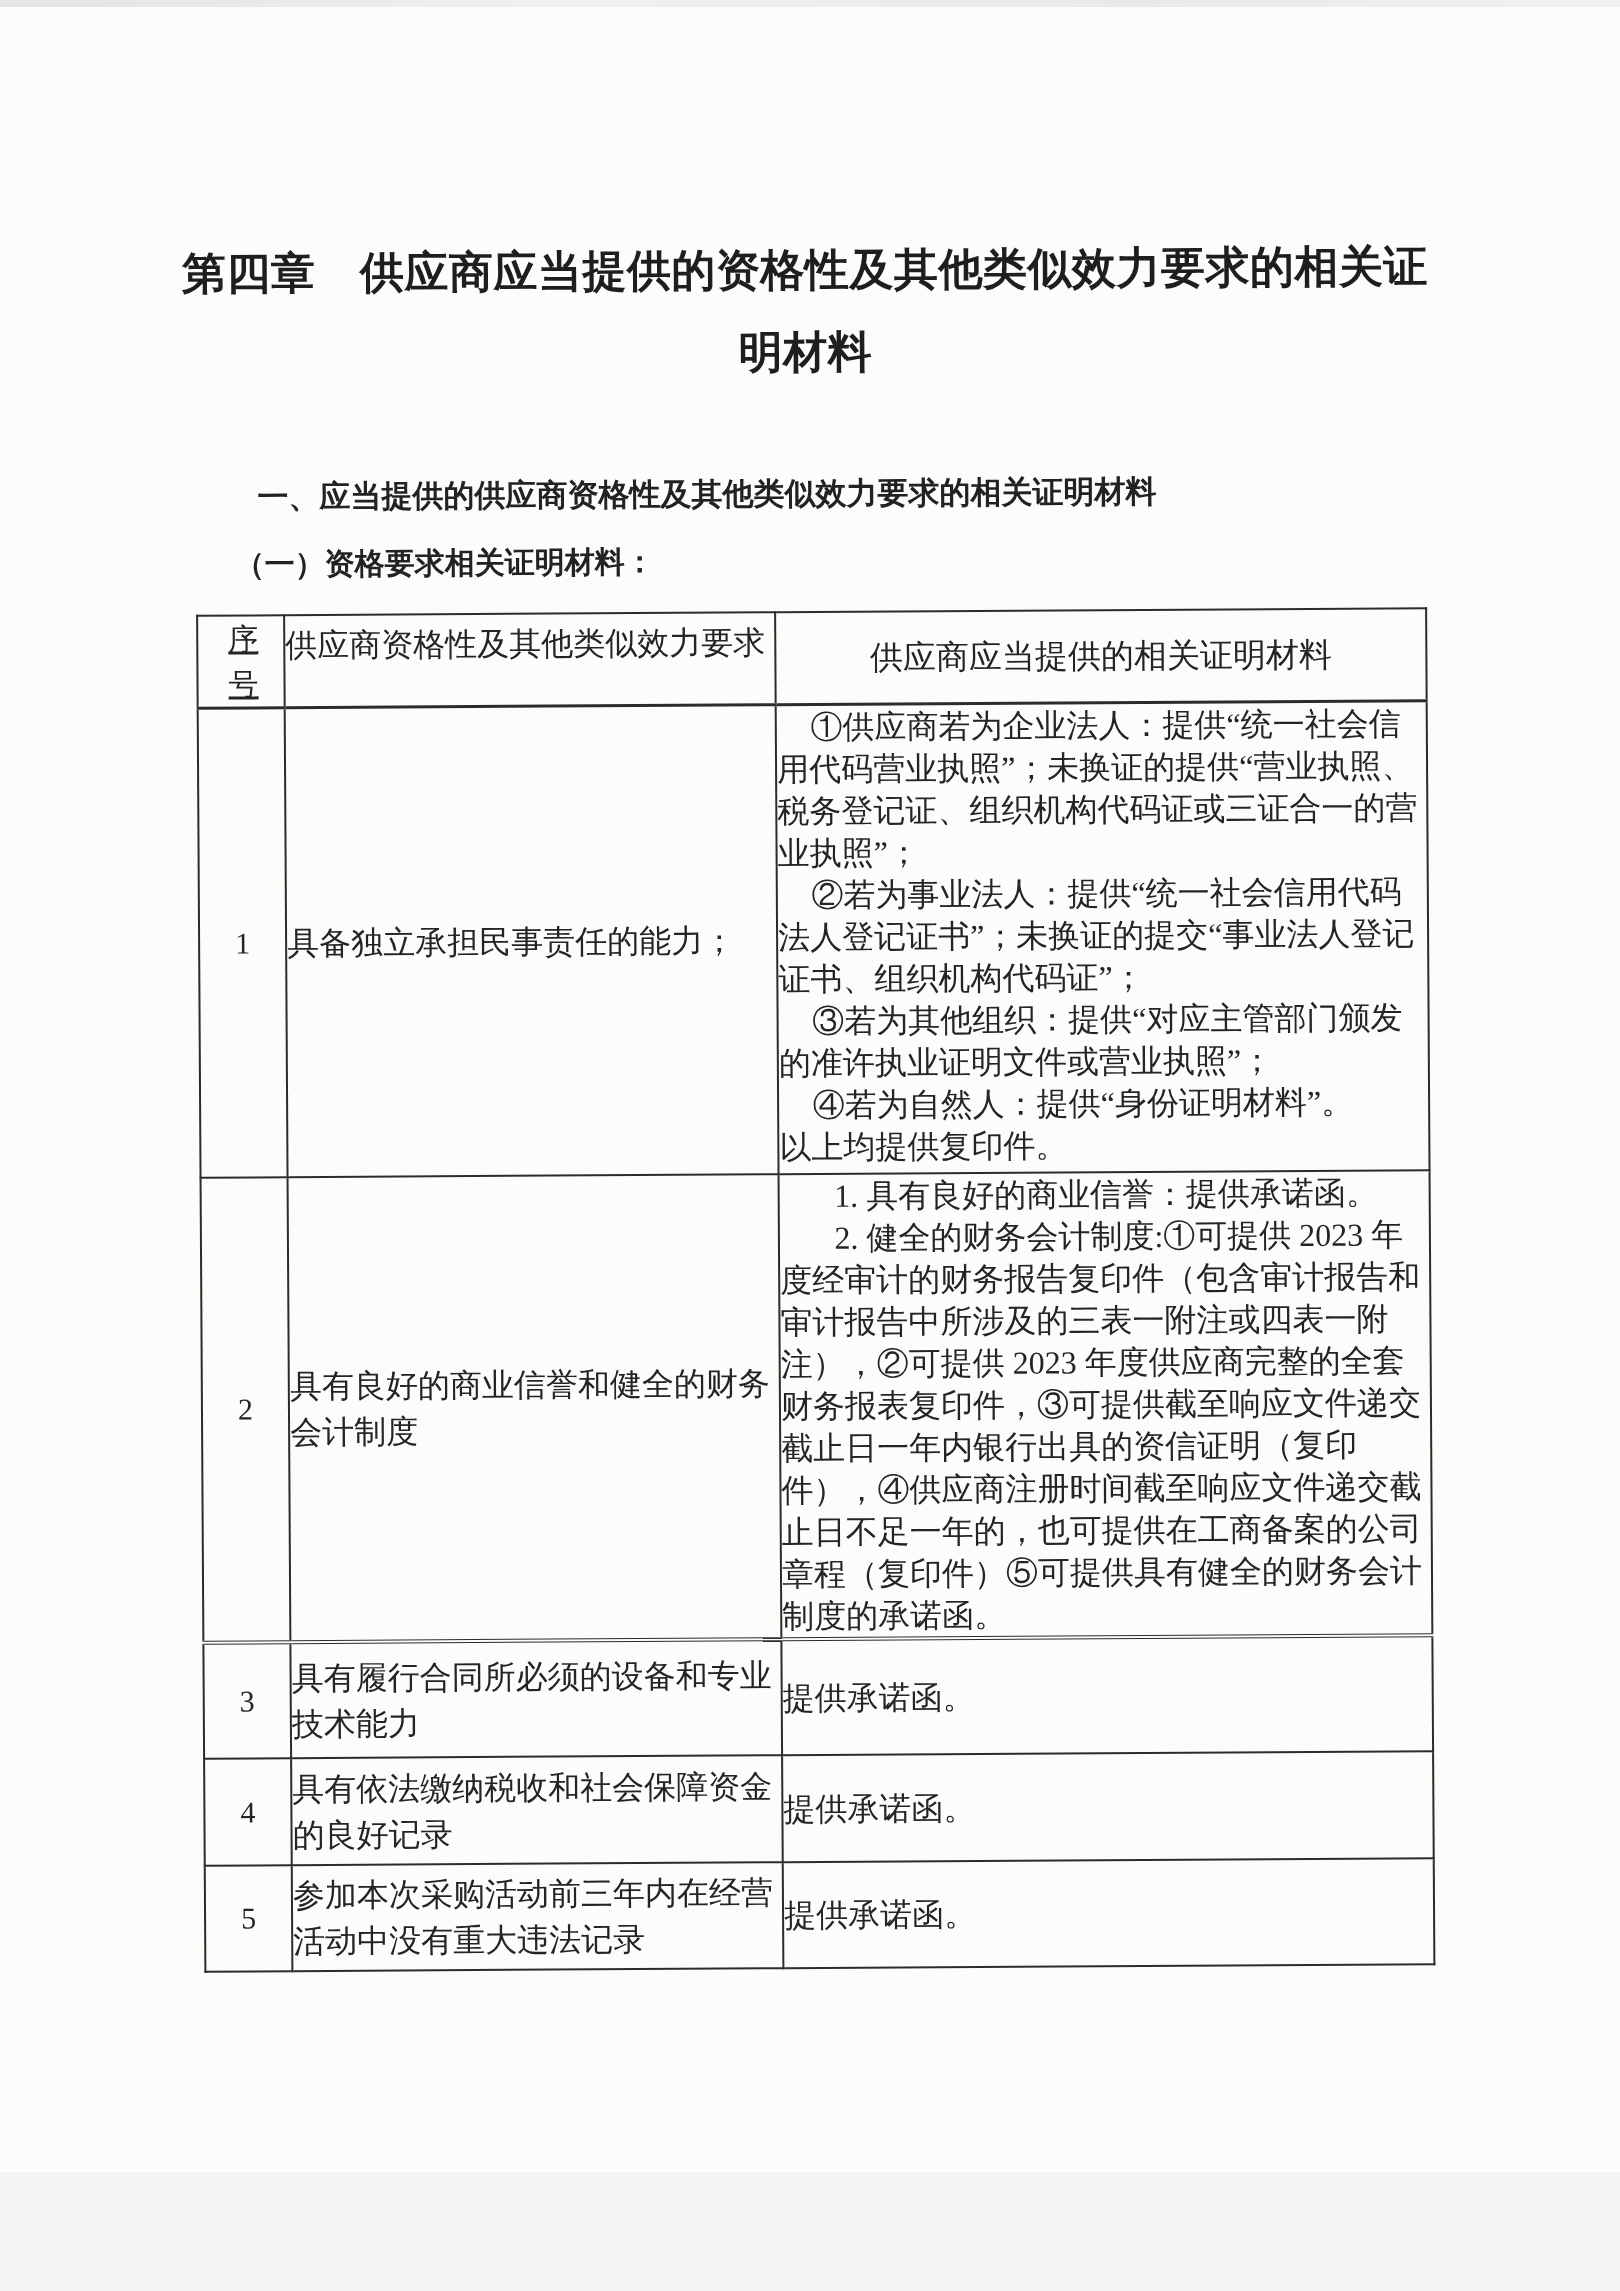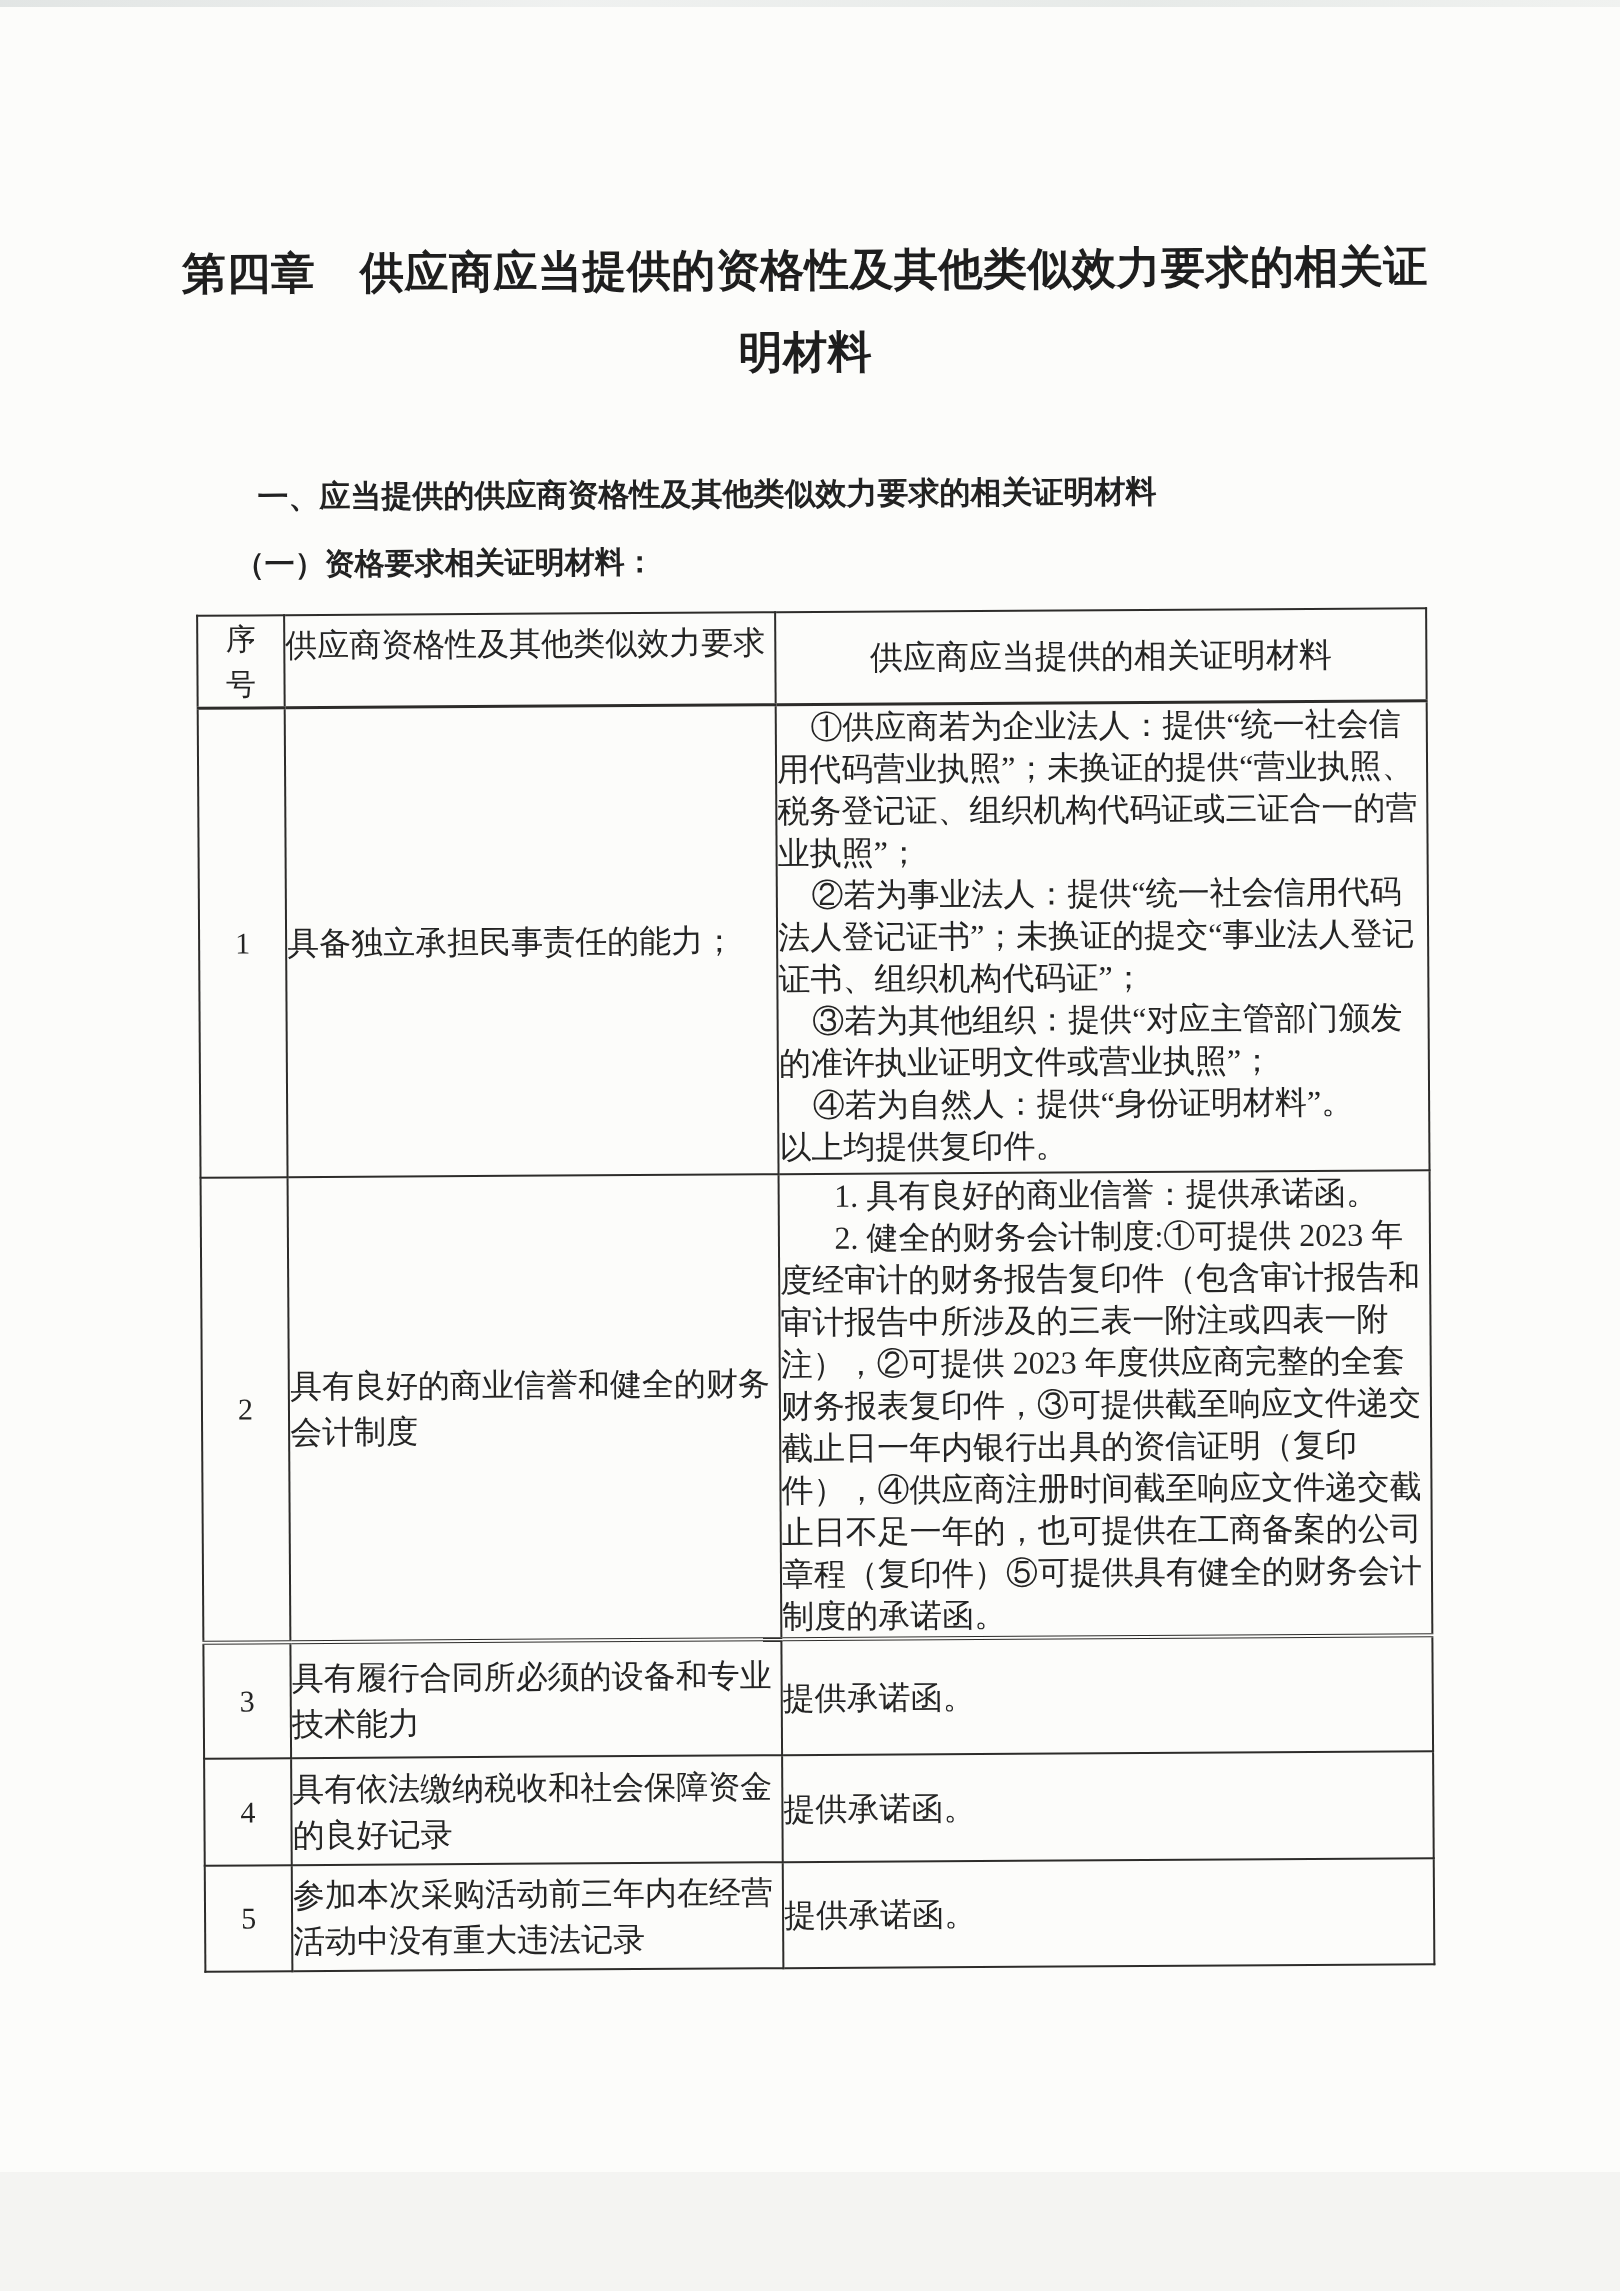--- a/index.html
+++ b/index.html
@@ -52,21 +52,21 @@
   tr.r1 td{height:467px;border-bottom:2.9px solid #2d2c2a;}
   tr.r2 td{height:462px;border-bottom:4.9px double #2d2c2a;}
   tr.r3 td{height:113px;}
   tr.r4 td{height:105px;}
   tr.r5 td{height:104px;}
   td.c1{text-align:center;vertical-align:middle;font-size:30px;}
   td.c2{vertical-align:middle;text-align:left;padding:5.9px 9.8px 5.9px 12.7px;line-height:46px;}
   tr.hrow td.c2{vertical-align:top;padding-top:5.9px;line-height:46px;}
   td.c3{vertical-align:middle;text-align:left;line-height:42px;}
   tr.hrow td.c3{text-align:center;font-size:33px;}
-  .vhdr{width:35px;margin:0 auto;line-height:45px;text-align:center;}
+  .vhdr{width:35px;margin:0 auto;line-height:45px;text-align:right;text-decoration:underline;}
   td.proof{padding:3.9px 5.9px 3.9px 7.8px;vertical-align:top;}
   td.proof p{margin:0;}
   td.proof-a p{text-indent:1.05em;}
   td.proof-a p.flush{text-indent:0;}
   td.proof-b p{text-indent:1.7em;}
   td.proof-c{padding-left:45px;vertical-align:middle;}
   td.proof-c p{margin:0;}
   .page-num{
     position:absolute;left:0;top:2209px;width:100%;
     text-align:center;font-size:28px;color:#3a3a42;

